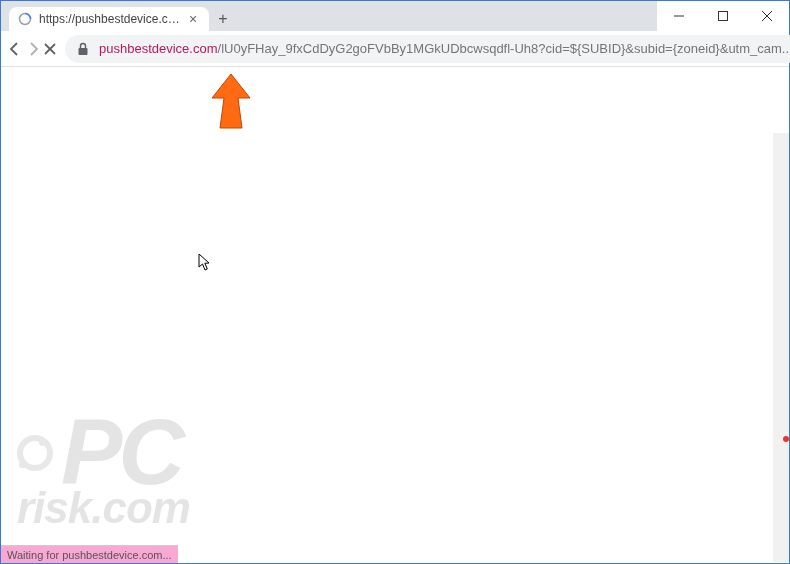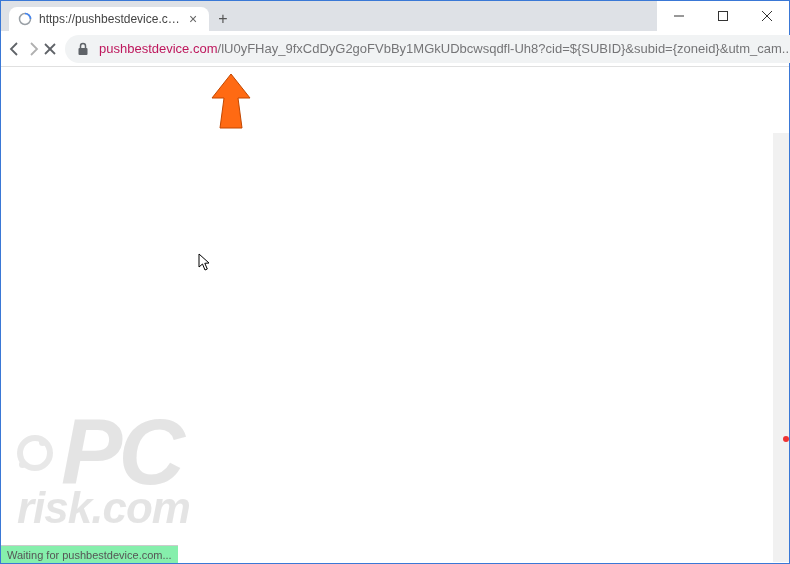--- a/index.html
+++ b/index.html
@@ -36,21 +36,21 @@
 
 .wm { position: absolute; left: 16px; bottom: 30px; opacity: 0.22; pointer-events: none; }
 .wm-big { font-size: 92px; font-weight: 700; font-style: italic; color: #888; letter-spacing: -4px; display: flex; align-items: center; }
 .wm-circle { width: 36px; height: 36px; border: 6px solid #999; border-radius: 50%; display: inline-block; position: relative; margin-right: 8px; }
 .wm-circle::before, .wm-circle::after { content: ''; position: absolute; width: 7px; height: 7px; background: #999; border-radius: 50%; }
 .wm-circle::before { top: -2px; left: 16px; }
 .wm-circle::after { top: 20px; left: -4px; }
 .wm-sub { font-size: 44px; font-weight: 700; font-style: italic; color: #888; text-align: right; margin-top: -22px; letter-spacing: -1px; }
 
 
-.statusbar { position: absolute; bottom: 0; left: 0; height: 18px; background: #86efac; border-top: 1px solid #ccc; font-size: 11px; color: #555; padding: 2px 6px; display: flex; align-items: center; }
+.statusbar { position: absolute; bottom: 0; left: 0; height: 18px; background: #f9a8d4; border-top: 1px solid #ccc; font-size: 11px; color: #555; padding: 2px 6px; display: flex; align-items: center; }
 
 
 .scrollcol { position: absolute; right: 0; top: 66px; width: 16px; bottom: 1px; background: #f1f1f1; }
 .scrollred { position: absolute; right: 0; bottom: 120px; width: 6px; height: 6px; background: #e33; border-radius: 50%; }
 
 svg { display: block; }
 </style>
 </head>
 <body>
 

